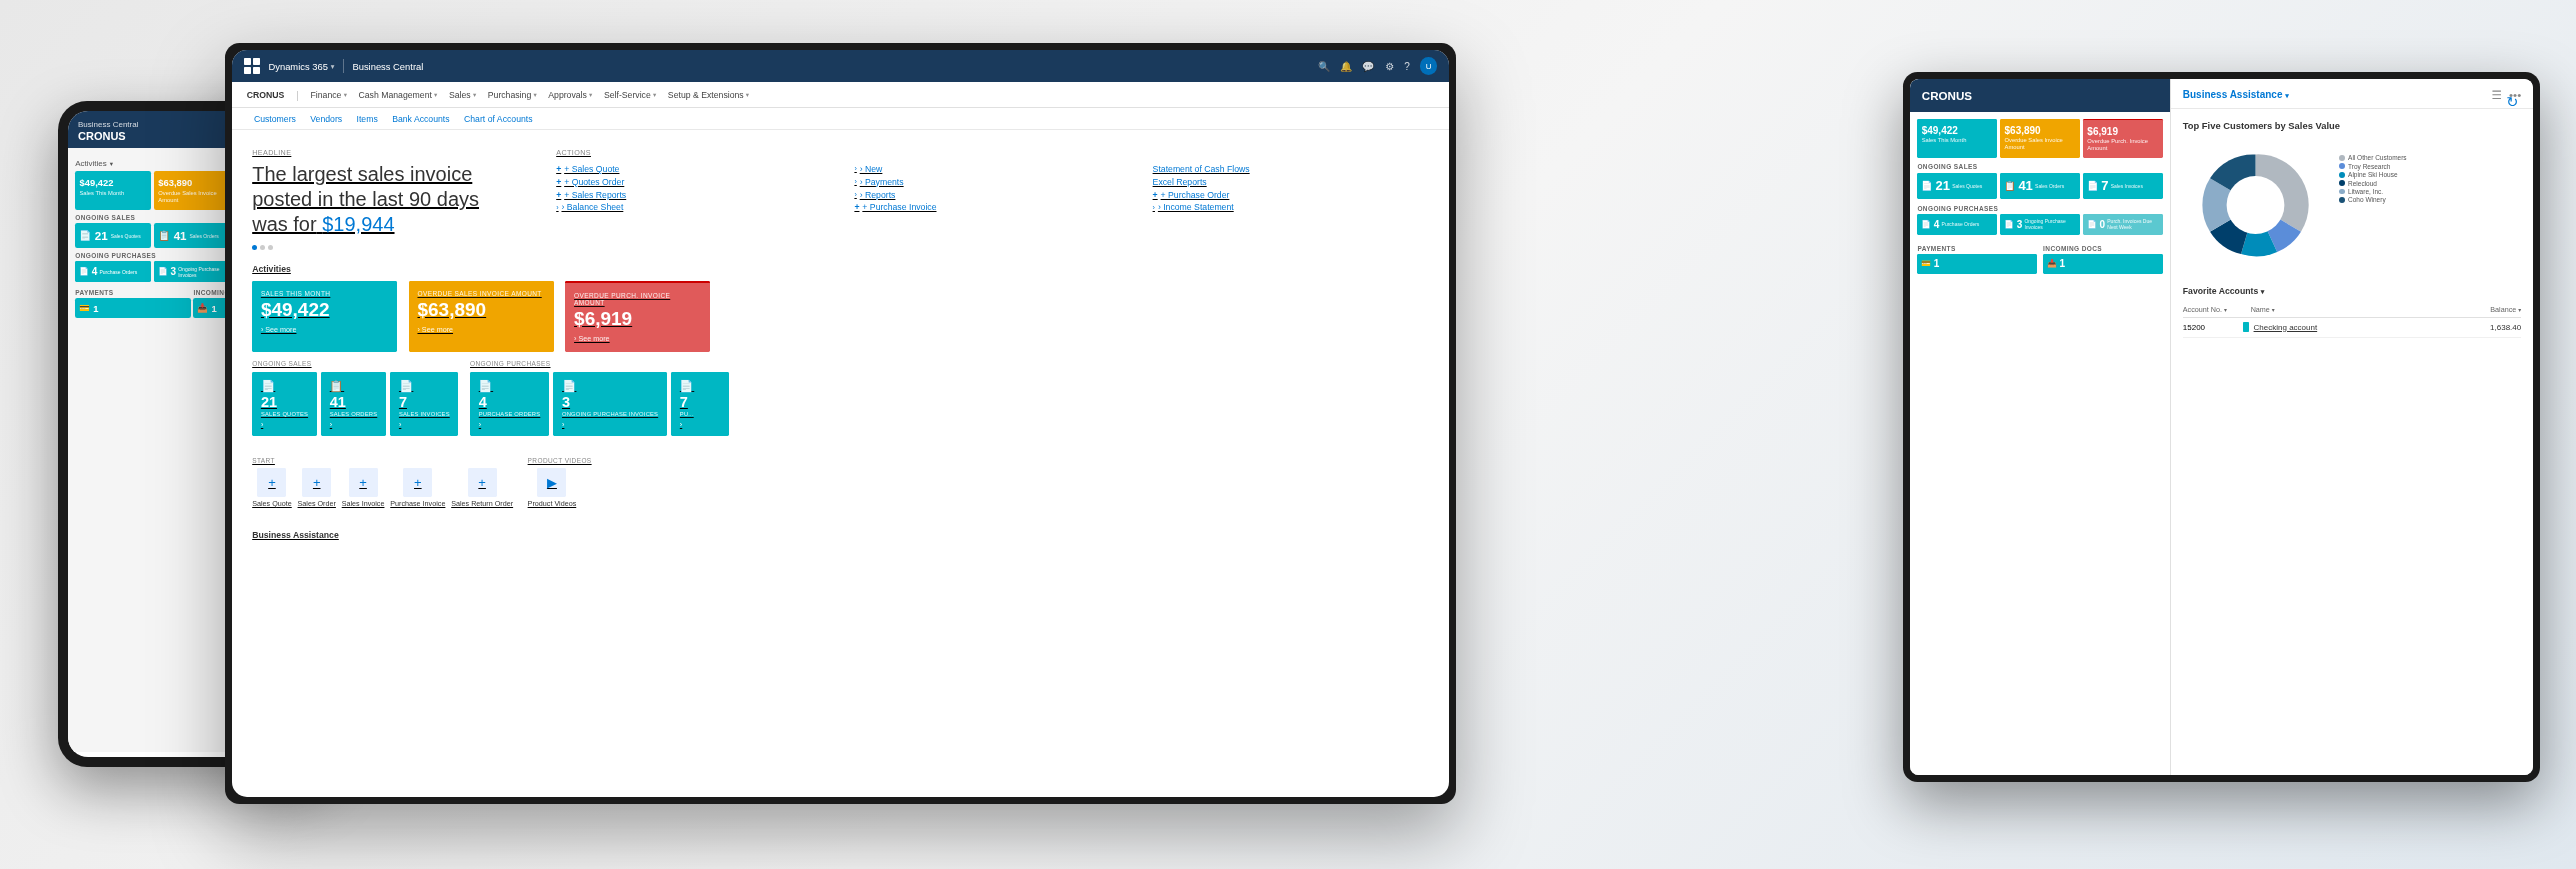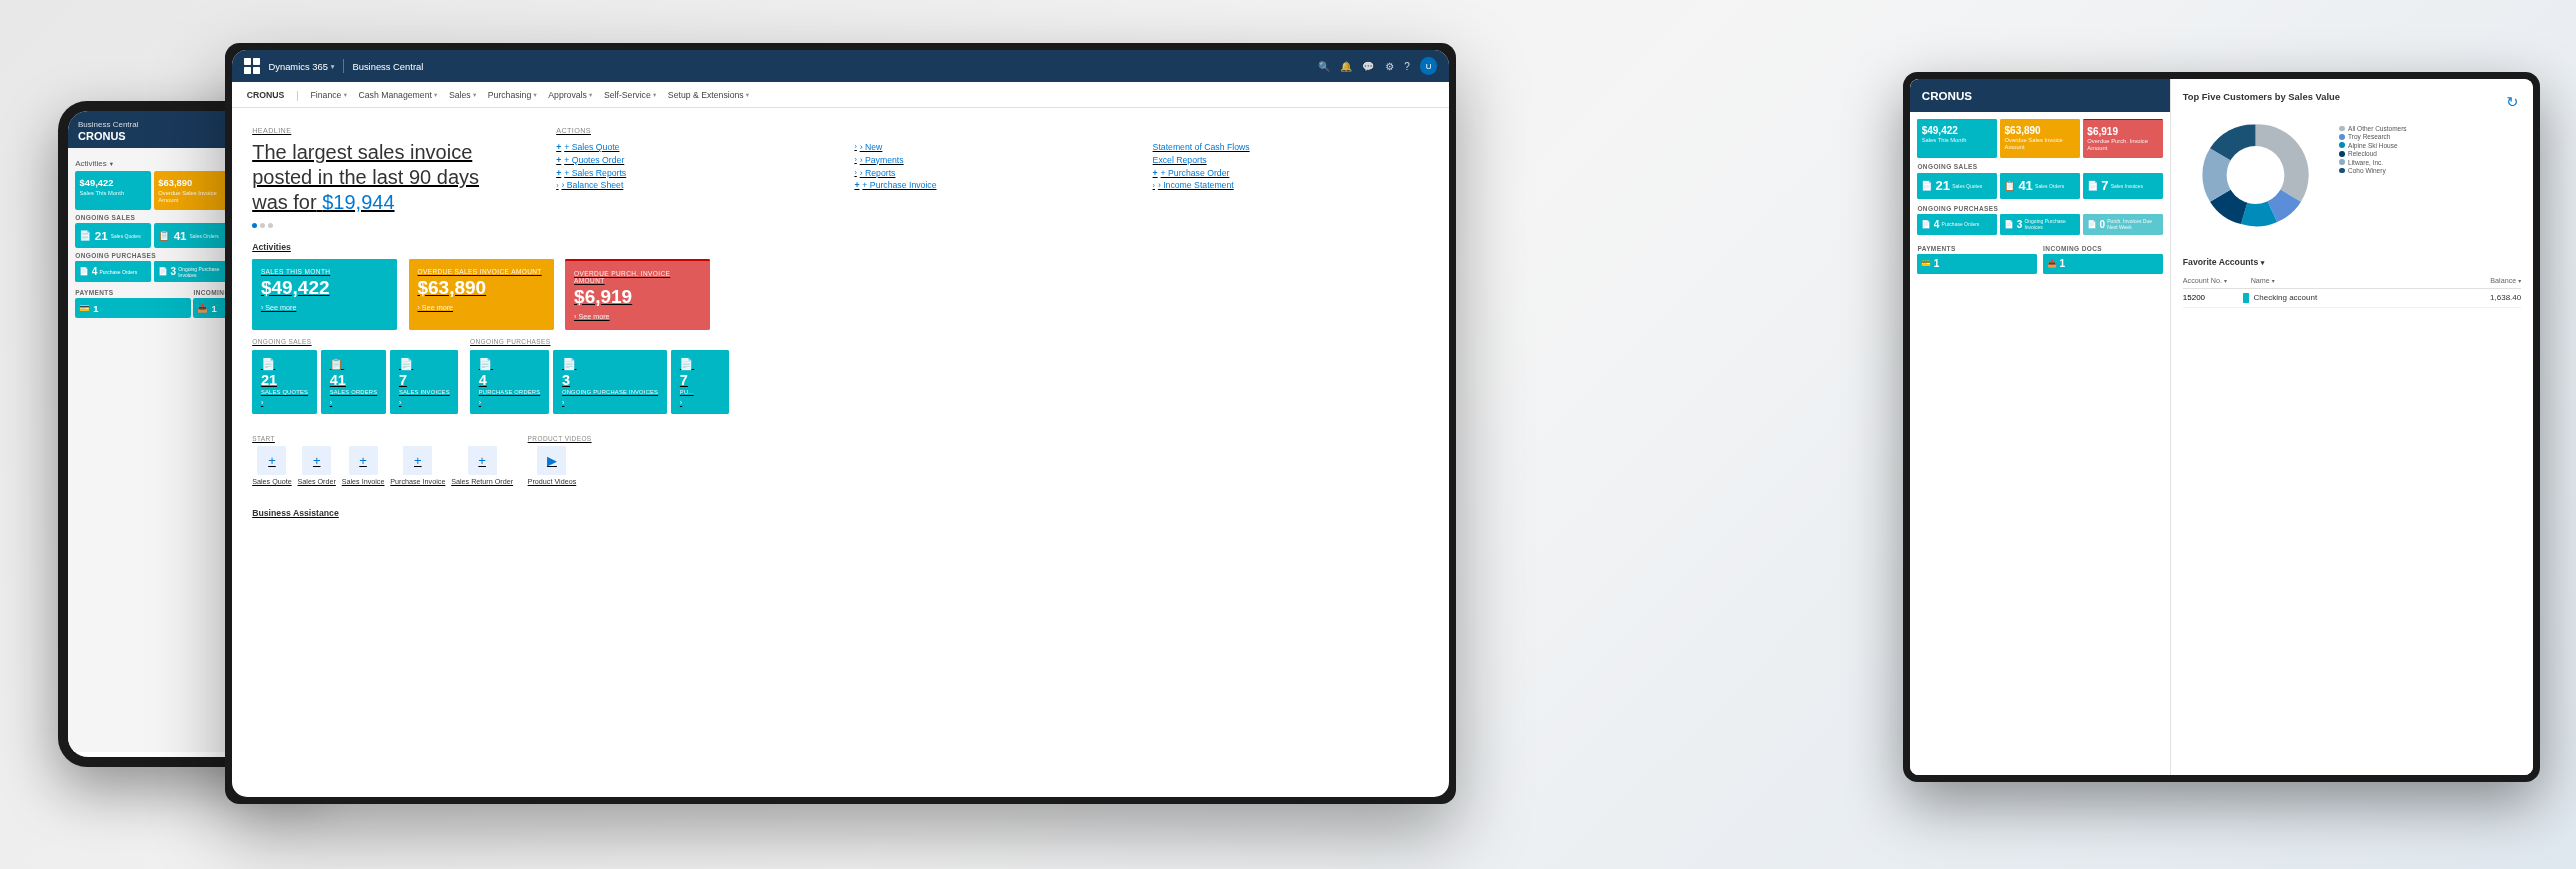--- a/index.html
+++ b/index.html
@@ -598,21 +598,21 @@
       padding: 4.3px 0;
       border-bottom: 0.7px solid #f0f0f0;
       font-size: 8px;
     }
     .fav-row .acct-bar {
       width: 5.8px; height: 10px;
       border-radius: 0.7px;
       margin-left: -7.2px;
       margin-right: 1.4px;
     }
-    .fav-row .acct-name { flex: 1; color: #333; }
+    .fav-row .acct-name { flex: 1; color: #333; text-decoration: underline; }
     .fav-row .acct-bal { flex: 0 0 58px; text-align: right; color: #333; font-weight: 500; }
 
     
     .p-tile-row {
       display: flex;
       gap: 2.9px;
       margin-bottom: 2.9px;
     }
     .p-tile {
       flex: 1;
@@ -861,20 +861,27 @@
       <div class="menubar-item">
         <span>Self-Service</span>
         <span class="chevron">▾</span>
       </div>
       <div class="menubar-item">
         <span>Setup &amp; Extensions</span>
         <span class="chevron">▾</span>
       </div>
     </div>
 
+    <div class="subnav">
+      <div class="subnav-item">Customers</div>
+      <div class="subnav-item">Vendors</div>
+      <div class="subnav-item">Items</div>
+      <div class="subnav-item">Bank Accounts</div>
+      <div class="subnav-item">Chart of Accounts</div>
+    </div>
 
     <div class="main-content">
 
       <div class="headline-area">
         <div class="headline-left">
           <div class="headline-subtitle">HEADLINE</div>
           <div class="headline-text">
             <span>The largest sales invoice</span><br>
             <span>posted in the last 90 days</span><br>
             <span>was for</span>
@@ -1136,20 +1143,30 @@
             <div class="t-inc-tile">
               <span class="t-inc-icon">📥</span>
               <span class="t-inc-count">1</span>
             </div>
           </div>
         </div>
       </div>
     </div>
 
     <div class="tablet-right">
+      <div class="tablet-right-header">
+        <div class="tablet-right-title">
+          <span>Business Assistance</span>
+          <span style="font-size:7.2px;">▾</span>
+        </div>
+        <div class="tablet-right-icons">
+          <span style="cursor:pointer;">☰</span>
+          <span style="cursor:pointer;">•••</span>
+        </div>
+      </div>
 
       <div class="tablet-refresh">↻</div>
 
       <div class="tablet-right-content">
         <div style="font-size:9.4px;font-weight:600;color:#333;margin-bottom:8.7px;">Top Five Customers by Sales Value</div>
 
         <div style="display:flex;gap:11.6px;margin-bottom:14.5px;">
           <div>
             <svg width="145" height="130" viewBox="0 0 200 180">
 

